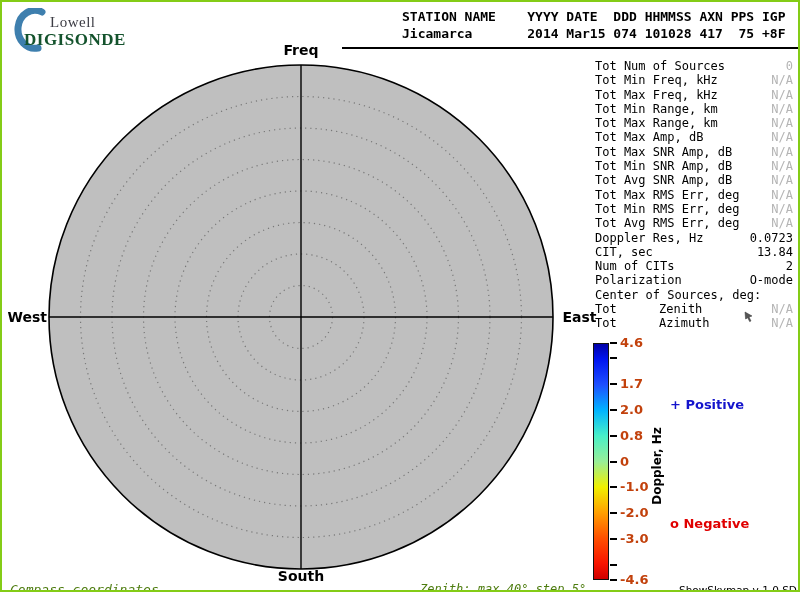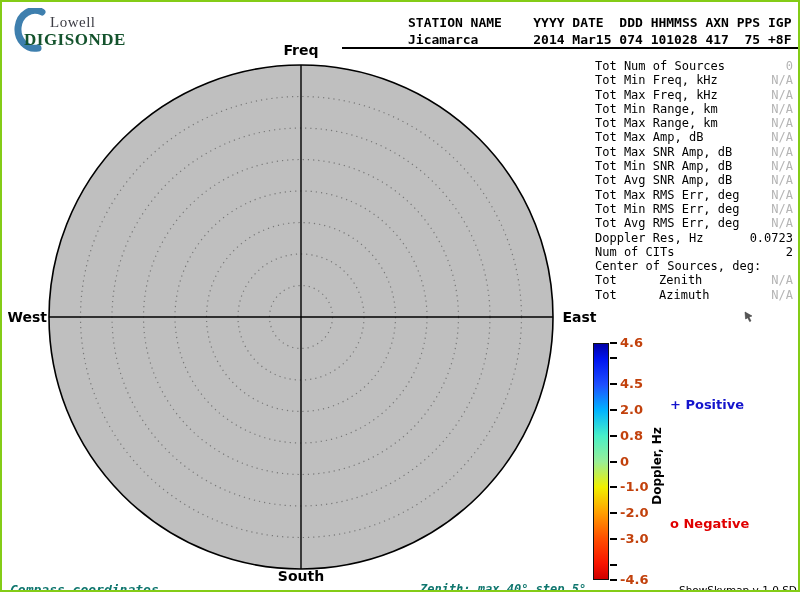--- a/index.html
+++ b/index.html
@@ -14,21 +14,21 @@
   .logo-lowell{
     position:absolute;left:38px;top:6px;font-family:"Liberation Serif",serif;
     font-size:15px;color:#3c3c44;letter-spacing:0.5px;
   }
   .logo-digisonde{
     position:absolute;left:12px;top:22px;font-family:"Liberation Serif",serif;
     font-weight:bold;font-size:17px;color:#14532d;letter-spacing:0.5px;
   }
   
   .hdr{
-    position:absolute;left:400px;margin:6px;
+    position:absolute;left:400px;margin:0;
     font-family:"DejaVu Sans Mono",monospace;font-weight:bold;font-size:13px;
     line-height:16px;color:#000;white-space:pre;
   }
   .hdr.l1{top:7px;}
   .hdr.l2{top:24px;}
   .hdr-sep{position:absolute;left:340px;top:45px;width:460px;height:2px;background:#000;}
   
   #skymap-svg{position:absolute;left:39px;top:55px;}
   .dir-label{
     position:absolute;font-weight:bold;font-size:14px;color:#000;
@@ -60,21 +60,21 @@
   .cbar-title{
     position:absolute;left:655px;top:464px;transform:translate(-50%,-50%) rotate(-90deg);
     font-weight:bold;font-size:12px;white-space:nowrap;color:#000;
   }
   .legend{position:absolute;font-weight:bold;font-size:13px;white-space:nowrap;}
   #legend-pos{left:668px;top:395px;}
   #legend-neg{left:668px;top:514px;}
   
   .foot{
     position:absolute;top:580px;font-family:"DejaVu Sans Mono",monospace;
-    font-size:13px;font-style:italic;color:#0f766e;white-space:nowrap;font-weight:bold;
+    font-size:13px;font-style:italic;color:#4d7c0f;white-space:nowrap;
   }
   #foot-left{left:8px;}
   #foot-center{left:418px;font-size:12px;}
   #foot-right{
     left:677px;top:582px;position:absolute;font-family:"DejaVu Sans",sans-serif;
     font-size:10.5px;font-style:normal;text-decoration:underline;color:#000;white-space:nowrap;
   }
   
   #cursor{position:absolute;left:742px;top:309px;width:10px;height:12px;}
 </style>
@@ -119,37 +119,39 @@
       <div class="stat-row"><span>Tot Min Range, km</span><span class="stat-value muted">N/A</span></div>
       <div class="stat-row"><span>Tot Max Range, km</span><span class="stat-value muted">N/A</span></div>
       <div class="stat-row"><span>Tot Max Amp, dB</span><span class="stat-value muted">N/A</span></div>
       <div class="stat-row"><span>Tot Max SNR Amp, dB</span><span class="stat-value muted">N/A</span></div>
       <div class="stat-row"><span>Tot Min SNR Amp, dB</span><span class="stat-value muted">N/A</span></div>
       <div class="stat-row"><span>Tot Avg SNR Amp, dB</span><span class="stat-value muted">N/A</span></div>
       <div class="stat-row"><span>Tot Max RMS Err, deg</span><span class="stat-value muted">N/A</span></div>
       <div class="stat-row"><span>Tot Min RMS Err, deg</span><span class="stat-value muted">N/A</span></div>
       <div class="stat-row"><span>Tot Avg RMS Err, deg</span><span class="stat-value muted">N/A</span></div>
       <div class="stat-row"><span>Doppler Res, Hz</span><span class="stat-value">0.0723</span></div>
+      <div class="stat-row"><span>CIT, sec</span><span class="stat-value">13.84</span></div>
       <div class="stat-row"><span>Num of CITs</span><span class="stat-value">2</span></div>
+      <div class="stat-row"><span>Polarization</span><span class="stat-value">O-mode</span></div>
       <div class="stat-row"><span>Center of Sources, deg:</span></div>
       <div class="stat-row"><span>Tot</span><span class="stat-mid">Zenith</span><span class="stat-value muted">N/A</span></div>
       <div class="stat-row"><span>Tot</span><span class="stat-mid">Azimuth</span><span class="stat-value muted">N/A</span></div>
     </div>
 
   <svg id="cursor" width="10" height="12" viewBox="0 0 10 12">
     <path d="M1 1 L8 5 L5 6 L7 10 L5.6 10.6 L3.8 6.8 L1.6 8 Z" fill="#555" stroke="#333" stroke-width="0.5"></path>
   </svg>
 
   <div id="cbar" style="background: linear-gradient(rgb(0, 0, 168) 0%, rgb(0, 20, 240) 6.5%, rgb(30, 80, 255) 17.4%, rgb(0, 180, 255) 28.3%, rgb(72, 240, 200) 39.1%, rgb(152, 238, 152) 50%, rgb(240, 240, 0) 60.9%, rgb(255, 160, 0) 71.7%, rgb(255, 80, 0) 82.6%, rgb(248, 20, 0) 93.5%, rgb(208, 0, 0) 100%);"></div>
   <div id="cbar-ticks">
       <div class="cbar-tick" style="top: 340px;"></div>
       <div class="cbar-label" style="top: 333px;">4.6</div>
       <div class="cbar-tick" style="top: 355.457px;"></div>
       <div class="cbar-tick" style="top: 381.217px;"></div>
-      <div class="cbar-label" style="top: 374.217px;">4.5</div>
+      <div class="cbar-label" style="top: 374.217px;">1.7</div>
       <div class="cbar-tick" style="top: 406.978px;"></div>
       <div class="cbar-label" style="top: 399.978px;">2.0</div>
       <div class="cbar-tick" style="top: 432.739px;"></div>
       <div class="cbar-label" style="top: 425.739px;">0.8</div>
       <div class="cbar-tick" style="top: 458.5px;"></div>
       <div class="cbar-label" style="top: 451.5px;">0</div>
       <div class="cbar-tick" style="top: 484.261px;"></div>
       <div class="cbar-label" style="top: 477.261px;">-1.0</div>
       <div class="cbar-tick" style="top: 510.022px;"></div>
       <div class="cbar-label" style="top: 503.022px;">-2.0</div>

